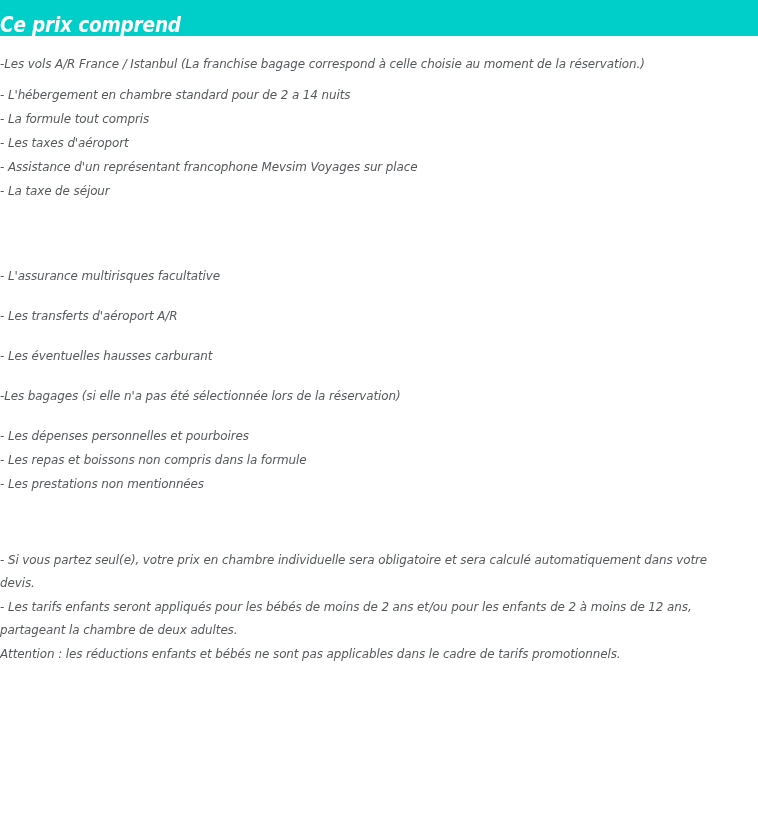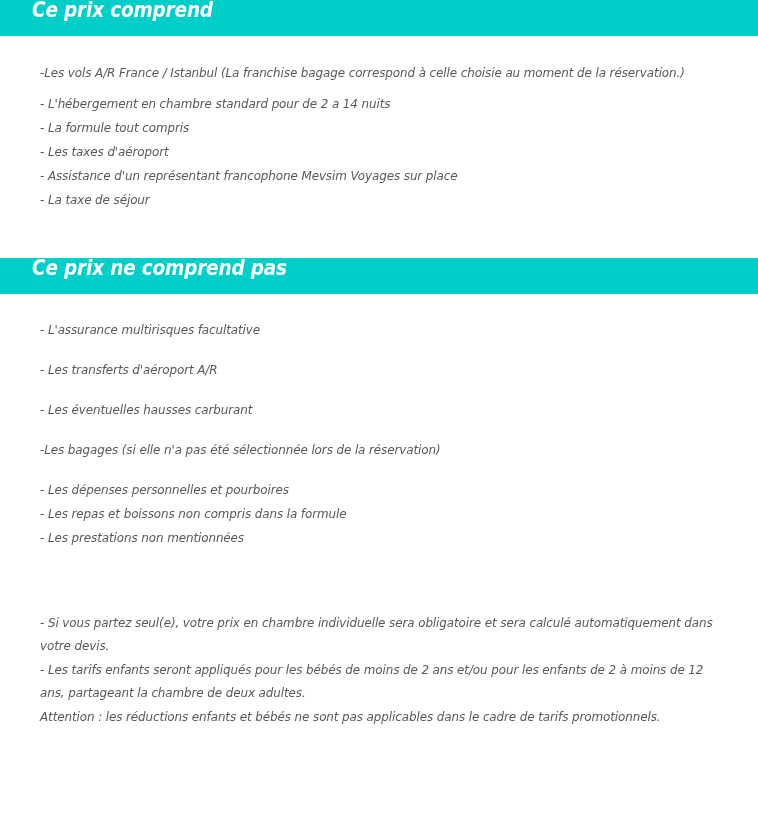--- a/index.html
+++ b/index.html
@@ -20,42 +20,41 @@
     position: relative;
     background: #ffffff;
   }
 
   
   .section-band {
     background: #00cec8;
     height: 36px;
     width: 100%;
     display: flex;
-    align-items: flex-start;
+    align-items: flex-end;
     box-sizing: border-box;
-    padding-left: 32px;
+    padding-left: 0;
   }
   .section-band .band-title {
     color: #ffffff;
     font-family: "DejaVu Sans", sans-serif;
     font-style: italic;
     font-weight: bold;
     font-size: 21px;
     line-height: 21px;
     letter-spacing: -0.2px;
     transform: scaleX(0.88);
     transform-origin: left center;
     white-space: nowrap;
   }
 
   
   .section-body {
-    padding: 9px 6px 0 0;
+    padding: 0 6px 0 0;
     box-sizing: border-box;
-    margin-left: 40px;
   }
   .line {
     color: #55595c;
     font-family: "DejaVu Sans", sans-serif;
     font-style: italic;
     font-size: 12.5px;
     line-height: 16px;
     letter-spacing: -0.1px;
     transform: scaleX(0.955);
     transform-origin: left center;
@@ -103,23 +102,20 @@
     <div class="line s1-first">-Les vols A/R France / Istanbul (La franchise bagage correspond à celle choisie au moment de la réservation.)</div>
     <div class="line s1-gap">- L'hébergement en chambre standard pour de 2 a 14 nuits</div>
     <div class="line s1-tight">- La formule tout compris</div>
     <div class="line s1-tight">- Les taxes d'aéroport</div>
     <div class="line s1-tight">- Assistance d'un représentant francophone Mevsim Voyages sur place</div>
     <div class="line s1-tight">- La taxe de séjour</div>
   </div>
 
   <div class="gap-after-s1"></div>
 
-  <div class="section-band">
-    <span class="band-title">Ce prix ne comprend pas</span>
-  </div>
 
   <div class="section-body">
     <div class="line s2-first">- L'assurance multirisques facultative</div>
     <div class="line s2-wide">- Les transferts d'aéroport A/R</div>
     <div class="line s2-wide">- Les éventuelles hausses carburant</div>
     <div class="line s2-wide">-Les bagages (si elle n'a pas été sélectionnée lors de la réservation)</div>
     <div class="line s2-wide">- Les dépenses personnelles et pourboires</div>
     <div class="line s2-tight">- Les repas et boissons non compris dans la formule</div>
     <div class="line s2-tight">- Les prestations non mentionnées</div>
   </div>

